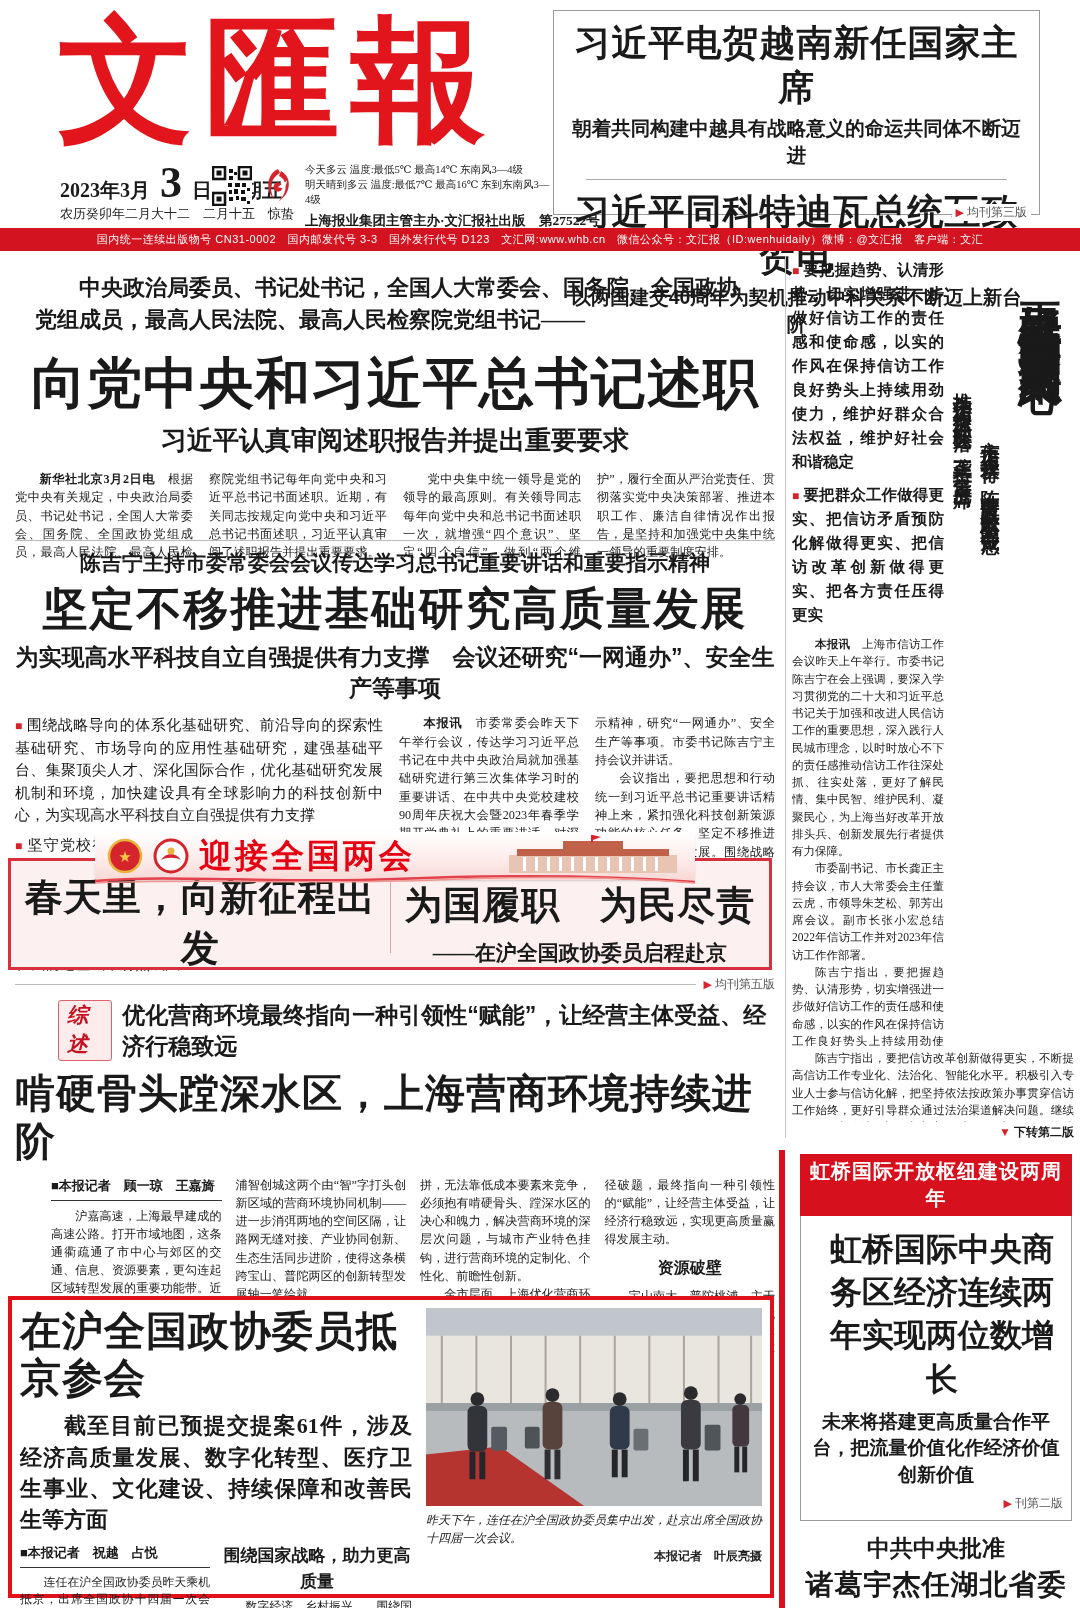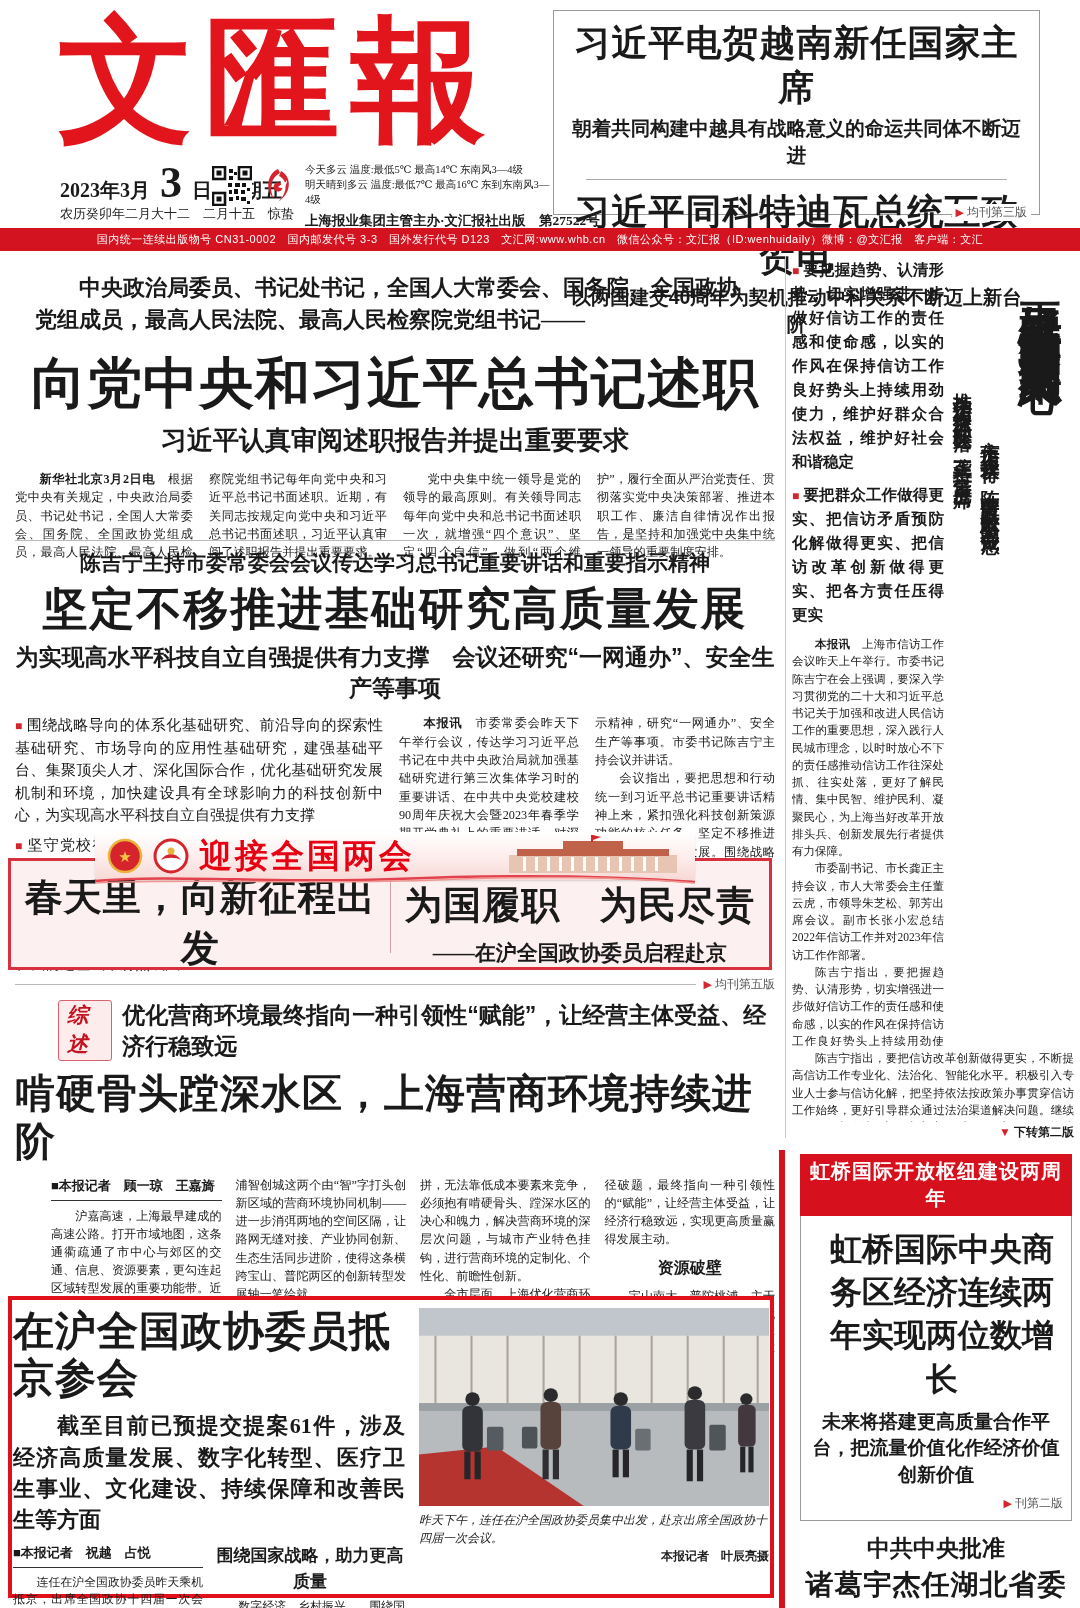--- a/index.html
+++ b/index.html
@@ -89,21 +89,21 @@
   .zs-tagrow{display:flex;align-items:flex-start;gap:10px;padding-left:43px;}
   .zs-tag{font-size:21px;font-weight:bold;font-style:italic;color:#c41320;background:#fdecec;
           border:1.5px solid #d8636d;border-radius:3px;padding:0 8px;line-height:1.4;position:relative;}
   .zs-lead{font-size:23px;font-weight:bold;font-family:"Liberation Sans",sans-serif;}
   .zs-h{font-size:40px;font-weight:bold;letter-spacing:1px;margin-top:8px;line-height:1.2;}
   .zs-body{margin-top:10px;column-count:4;column-gap:14px;height:198px;overflow:hidden;
            font-size:12.1px;line-height:1.5;margin-left:36px;}
 
   
   .redbox{position:absolute;left:8px;top:1296px;width:766px;height:302px;border:4px solid #e1111c;
-          box-sizing:border-box;background:#fff;padding:8px 1px;display:flex;gap:14px;}
+          box-sizing:border-box;background:#fff;padding:8px 8px;display:flex;gap:14px;}
   .rb-left{width:392px;flex:none;}
   .rb-h{font-size:41px;font-weight:bold;letter-spacing:1px;font-family:"Liberation Sans",sans-serif;line-height:1.15;}
   .rb-sub{font-size:22px;font-weight:bold;line-height:1.42;margin-top:8px;text-indent:2em;text-align:justify;}
   .rb-cols{display:flex;gap:12px;margin-top:8px;height:128px;overflow:hidden;}
   .rb-col{flex:1;font-size:11.8px;line-height:1.5;}
   .rb-col .colsub{font-size:17px;margin:0 0 4px;}
   .rb-right{flex:1;}
   .photo{width:100%;height:198px;display:block;background:#c9cdd0;}
   .caption{font-size:12px;line-height:1.5;margin-top:5px;color:#222;font-style:italic;}
   .credit{text-align:right;font-weight:bold;font-style:normal;}

